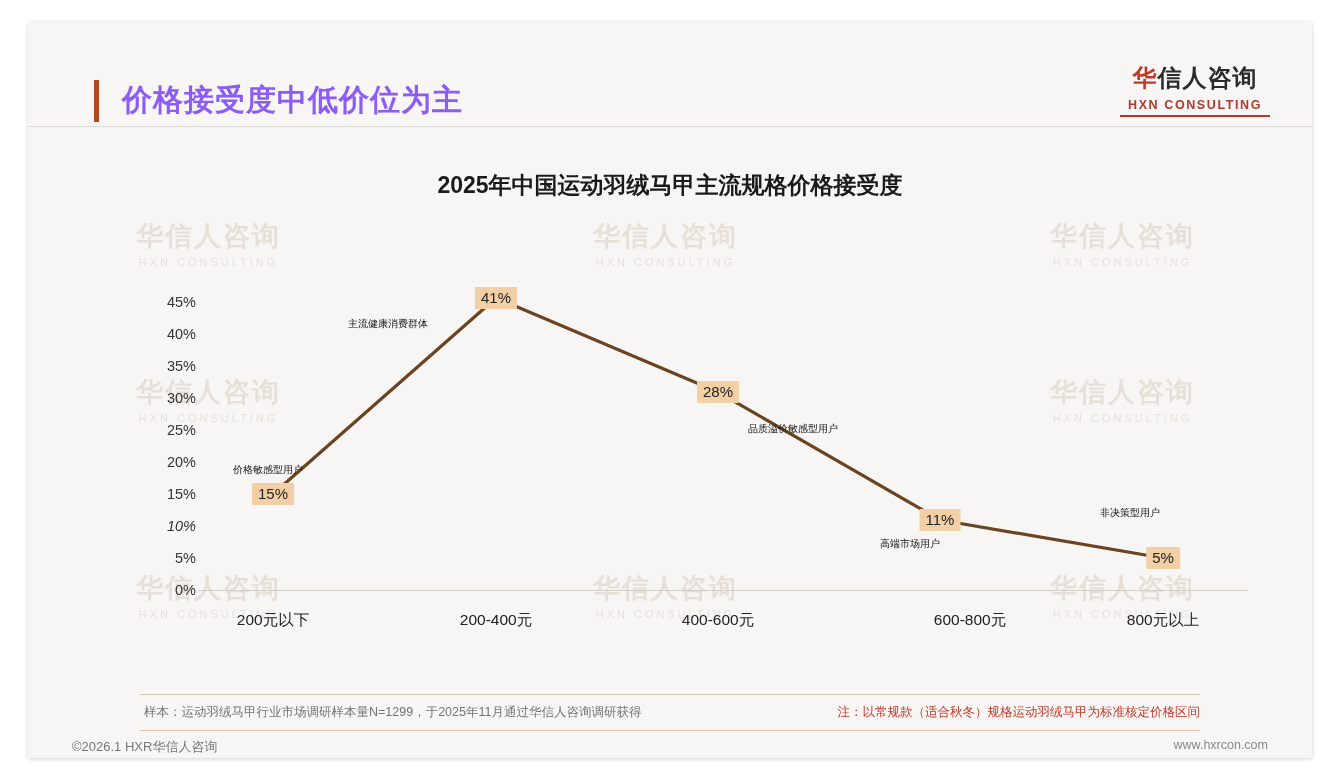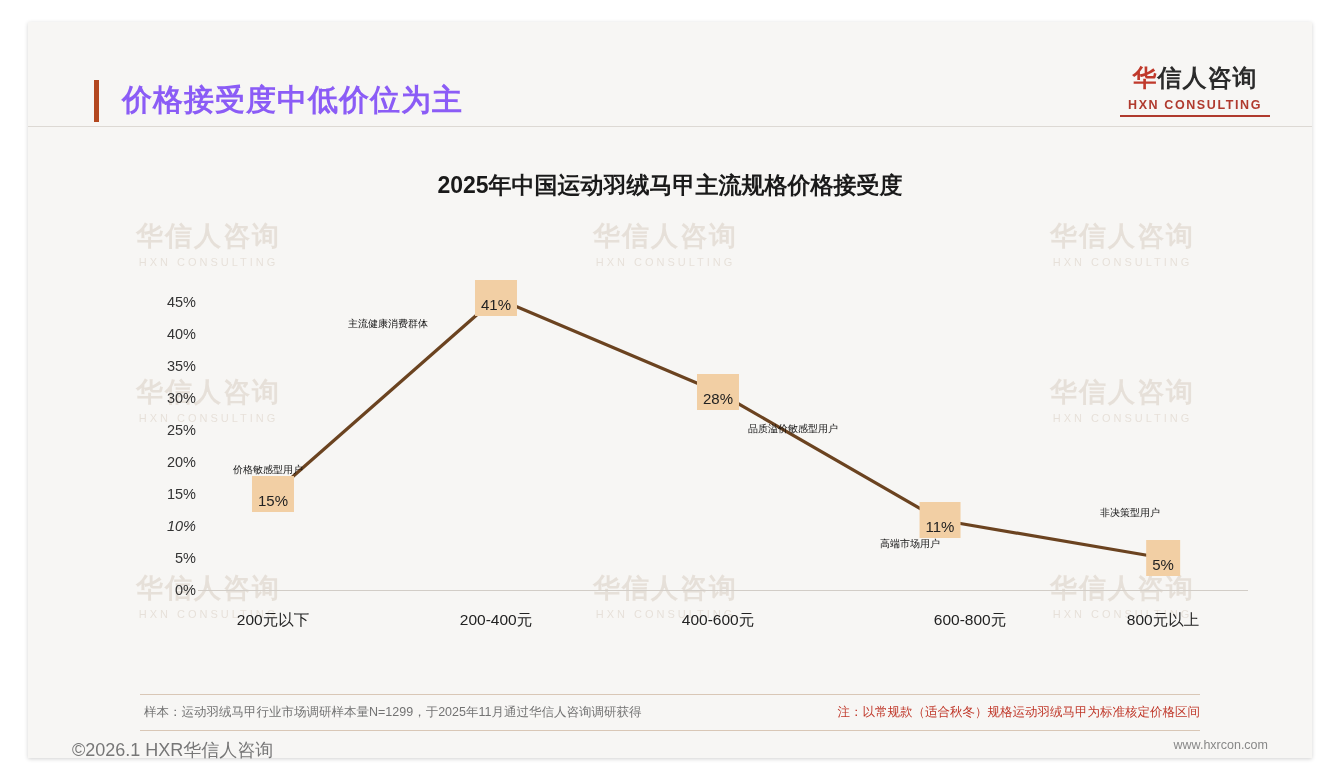--- a/index.html
+++ b/index.html
@@ -135,21 +135,21 @@
     top: 338px;
     width: 1050px;
     height: 1px;
     background: #d2cdc7;
   }
   .value-chip {
     position: absolute;
     background: #f2cfa4;
     color: #222;
     font-size: 15px;
-    padding: 16px 6px 3px 6px;
+    padding: 2px 6px 3px 6px;
     transform: translate(-50%, -50%);
     white-space: nowrap;
   }
   .anno {
     position: absolute;
     font-size: 10px;
     color: #111;
     white-space: nowrap;
     transform: translate(-50%, -50%);
   }
@@ -206,21 +206,21 @@
     right: 112px;
     top: 682px;
     font-size: 12.5px;
     color: #c0392b;
     white-space: nowrap;
   }
   .copyright {
     position: absolute;
     left: 44px;
     top: 716px;
-    font-size: 18px;
+    font-size: 13px;
     color: #777;
     white-space: nowrap;
   }
   .website {
     position: absolute;
     right: 44px;
     top: 716px;
     font-size: 12.5px;
     color: #888;
     white-space: nowrap;

